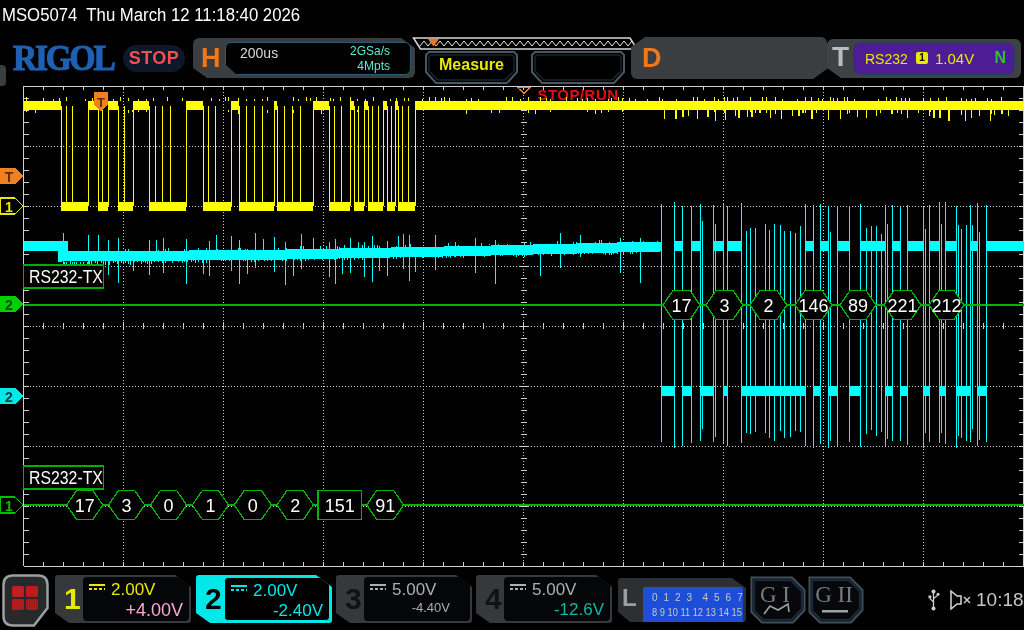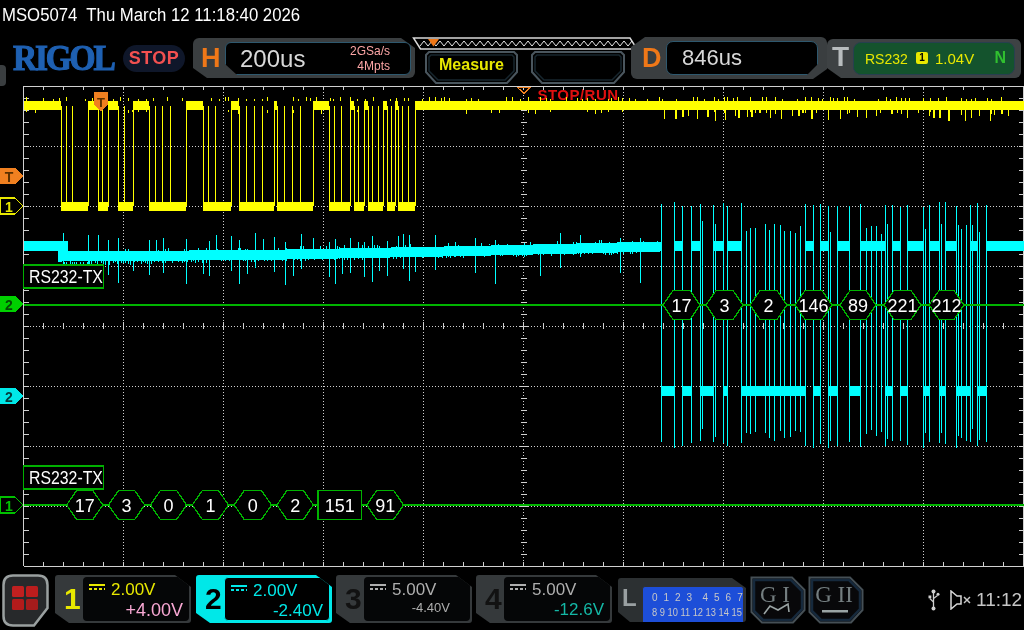--- a/index.html
+++ b/index.html
@@ -15,22 +15,22 @@
 <div class="abs" id="hdr" style="left:0;top:34px;width:1024px;height:50px;">
   <div class="abs" style="left:-8px;top:31px;width:14px;height:21px;background:#3a3e40;border-radius:4px;"></div>
 
   <div class="abs" style="left:13px;top:3px;color:#1e60b2;font-family:'Liberation Serif',serif;font-weight:bold;font-size:38px;letter-spacing:-2.5px;transform:scale(0.88,0.94);transform-origin:0 0;-webkit-text-stroke:1.2px #1e60b2;">RIGOL</div>
 
   <div class="abs" style="left:123px;top:11px;width:62px;height:27px;background:#0f172a;border-radius:14px;color:#f25050;font-weight:bold;font-size:18px;text-align:center;line-height:27px;letter-spacing:0.5px;">STOP</div>
 
   <div class="abs" style="left:193px;top:4px;width:222px;height:40px;background:#3a3e40;border-radius:6px;clip-path:polygon(0 0,208px 0,222px 10px,222px 40px,14px 40px,0 30px);">
     <div class="abs" style="left:8px;top:5px;color:#f07818;font-size:27px;font-weight:bold;">H</div>
     <div class="abs" style="left:32px;top:4px;width:186px;height:33px;background:#000;border:1px solid #2e586e;border-radius:6px;clip-path:polygon(0 0,186px 0,186px 33px,12px 33px,0 22px);">
-      <div class="abs" style="left:14px;top:2px;color:#d8d8d8;font-size:24px;">200us</div>
-      <div class="abs" style="right:20px;top:1px;color:#fca5a5;font-size:12px;text-align:right;line-height:15px;">2GSa/s<br>4Mpts</div>
+      <div class="abs" style="left:14px;top:2px;color:#d8d8d8;font-size:14px;">200us</div>
+      <div class="abs" style="right:20px;top:1px;color:#5eead4;font-size:12px;text-align:right;line-height:15px;">2GSa/s<br>4Mpts</div>
     </div>
   </div>
 
   <svg class="abs" style="left:412px;top:3px;" width="228" height="13" viewBox="0 0 228 13">
     <polygon points="1.5,1 218,1 225,12 8.5,12" fill="#000" stroke="#d8d8d8" stroke-width="1.5"></polygon>
     <polyline id="zig" fill="none" stroke="#e8e8e8" stroke-width="1" points="8,9 12,4 16,9 20,4 24,9 28,4 32,9 36,4 40,9 44,4 48,9 52,4 56,9 60,4 64,9 68,4 72,9 76,4 80,9 84,4 88,9 92,4 96,9 100,4 104,9 108,4 112,9 116,4 120,9 124,4 128,9 132,4 136,9 140,4 144,9 148,4 152,9 156,4 160,9 164,4 168,9 172,4 176,9 180,4 184,9 188,4 192,9 196,4 200,9 204,4 208,9 212,4 216,9 220,4"></polyline>
     <polygon points="16,2 27,2 21.5,9.5" fill="#f07818"></polygon>
   </svg>
 
   <svg class="abs" style="left:425px;top:17px;" width="93" height="33" viewBox="0 0 93 33">
@@ -40,28 +40,25 @@
   <div class="abs" style="left:426px;top:22px;width:91px;color:#e8e800;font-weight:bold;font-size:16px;text-align:center;">Measure</div>
 
   <svg class="abs" style="left:531px;top:17px;" width="94" height="33" viewBox="0 0 94 33">
     <polygon points="4,1 90,1 93,4 93,21 83,32 11,32 1,21 1,4" fill="#000" stroke="#4a565e" stroke-width="2"></polygon>
     <polygon points="6,4 88,4 90,6 90,20 81,29 13,29 4,20 4,6" fill="none" stroke="#17262e" stroke-width="1.5"></polygon>
   </svg>
   <div class="abs" style="left:532px;top:23px;width:92px;color:#e01010;font-weight:bold;font-size:15px;text-align:center;letter-spacing:0.5px;margin-top:29px;">STOP/RUN</div>
 
   <div class="abs" style="left:631px;top:3px;width:196px;height:42px;background:#3a3e40;border-radius:6px;clip-path:polygon(14px 0,196px 0,196px 32px,182px 42px,0 42px,0 10px);">
     <div class="abs" style="left:11px;top:6px;color:#f07818;font-size:27px;font-weight:bold;">D</div>
-    <div class="abs" style="left:35px;top:4px;width:152px;height:34px;background:#000;border:1px solid #2e586e;border-radius:7px;clip-path:polygon(0 0,152px 0,152px 23px,141px 34px,0 34px);">
-      <div class="abs" style="left:15px;top:3px;color:#d8d8d8;font-size:22px;">846us</div>
-    </div>
   </div>
 
   <div class="abs" style="left:827px;top:5px;width:194px;height:39px;background:#3e4244;border-radius:6px;clip-path:polygon(0 0,194px 0,194px 39px,14px 39px,0 29px);">
     <div class="abs" style="left:5px;top:2px;color:#b8bcbe;font-size:28px;font-weight:bold;">T</div>
-    <div class="abs" style="left:26px;top:3px;width:162px;height:33px;background:#14532d;border:1px solid #27404f;border-radius:8px;">
+    <div class="abs" style="left:26px;top:3px;width:162px;height:33px;background:#4c1d95;border:1px solid #27404f;border-radius:8px;">
       <div class="abs" style="left:11px;top:8px;color:#e8e800;font-size:14px;">RS232</div>
       <div class="abs" style="left:62px;top:9px;width:12px;height:12px;background:#e8e800;border-radius:2px;color:#000;font-size:10px;font-weight:bold;text-align:center;line-height:12px;">1</div>
       <div class="abs" style="left:81px;top:7px;color:#e8e800;font-size:15px;">1.04V</div>
       <div class="abs" style="right:8px;top:6px;color:#30c030;font-size:16px;font-weight:bold;">N</div>
     </div>
   </div>
 </div>
 
 <svg id="plot" class="abs" style="left:0;top:0;shape-rendering:crispEdges;" width="1024" height="572" viewBox="0 0 1024 572">
     <line x1="123.5" y1="86" x2="123.5" y2="566" stroke="#d0d0d0" stroke-width="1" stroke-dasharray="1 2"></line>
@@ -1195,14 +1192,14 @@
     <rect x="0.5" y="6.5" width="2.8" height="2.8" fill="#d0d0d0"></rect>
     <circle cx="10" cy="5.2" r="1.5" fill="#d0d0d0"></circle>
     <circle cx="5.5" cy="19.5" r="2" fill="#d0d0d0"></circle>
   </svg>
 
   <svg class="abs" style="left:950px;top:18px;" width="24" height="20" viewBox="0 0 24 20">
     <polygon points="1,1 7,6 11,6 11,14 7,14 1,19" fill="none" stroke="#d8d8d8" stroke-width="1.5"></polygon>
     <line x1="14" y1="7" x2="20" y2="13" stroke="#c8c8c8" stroke-width="1.5"></line>
     <line x1="20" y1="7" x2="14" y2="13" stroke="#c8c8c8" stroke-width="1.5"></line>
   </svg>
-  <div class="abs" style="left:976px;top:17px;color:#c6c6c6;font-size:19px;">11:12</div>
+  <div class="abs" style="left:976px;top:17px;color:#c6c6c6;font-size:19px;">10:18</div>
 </div>
 
 </body></html>

